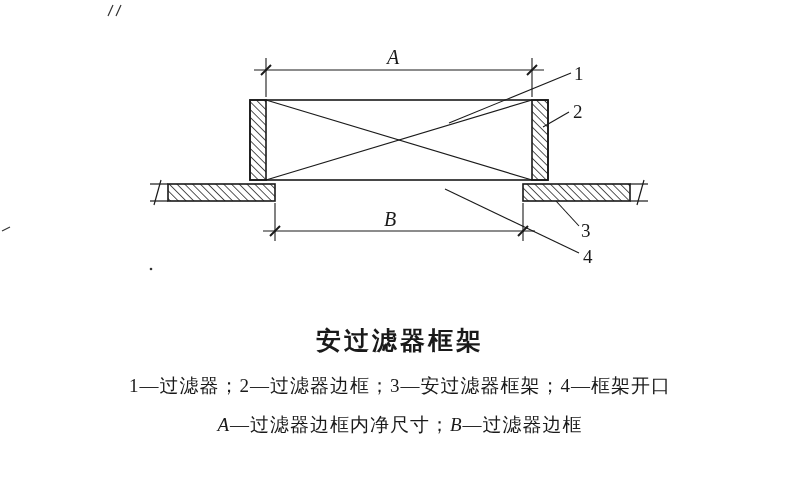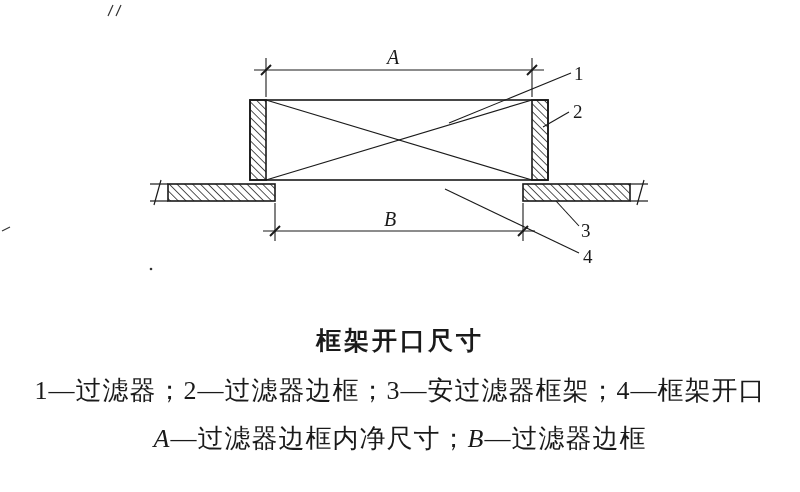--- a/index.html
+++ b/index.html
@@ -15,21 +15,21 @@
   .drawing { display: block; }
   .caption { text-align: center; }
   .caption .title {
     margin-top: 24px;
     font-size: 25px;
     font-weight: bold;
     letter-spacing: 3px;
   }
   .caption .legend {
     margin-top: 16px;
-    font-size: 26px;
+    font-size: 19px;
     letter-spacing: 1px;
   }
   .caption .legend.second { margin-top: 13px; }
   .var { font-style: italic; font-family: "Liberation Serif", "DejaVu Serif", serif; }
   svg text {
     font-family: "Liberation Serif", "DejaVu Serif", serif;
     fill: #1a1a1a;
   }
   svg .dimlabel { font-style: italic; font-size: 20px; }
   svg .callout  { font-size: 19px; }
@@ -99,20 +99,20 @@
       <line x1="556" y1="201" x2="579" y2="226"></line>
       <line x1="445" y1="189" x2="579" y2="253"></line>
     </g>
     <text class="callout" x="574" y="80">1</text>
     <text class="callout" x="573" y="118">2</text>
     <text class="callout" x="581" y="237">3</text>
     <text class="callout" x="583" y="263">4</text>
   </svg>
 
   <div class="caption">
-    <div class="title">框架开口尺寸</div>
+    <div class="title">安过滤器框架</div>
     <div class="legend">1—过滤器；2—过滤器边框；3—安过滤器框架；4—框架开口</div>
     <div class="legend second">
       <span class="var">A</span><span>—过滤器边框内净尺寸；</span><span class="var">B</span><span>—过滤器边框</span>
     </div>
   </div>
 
 </div>
 
 </body></html>

